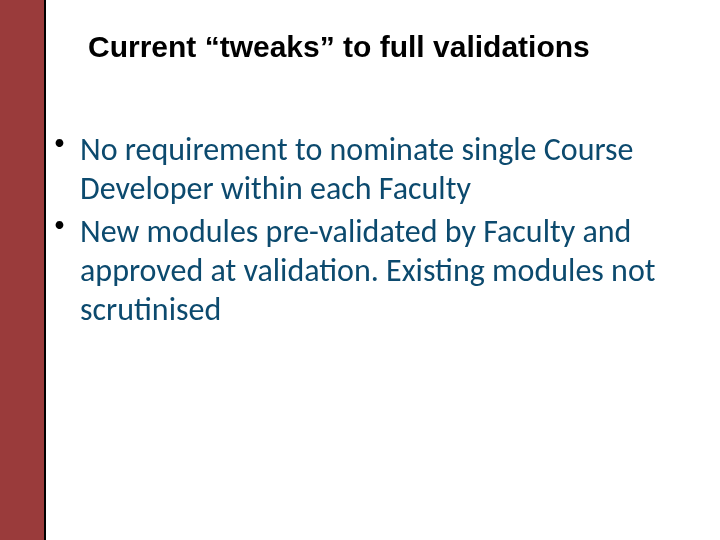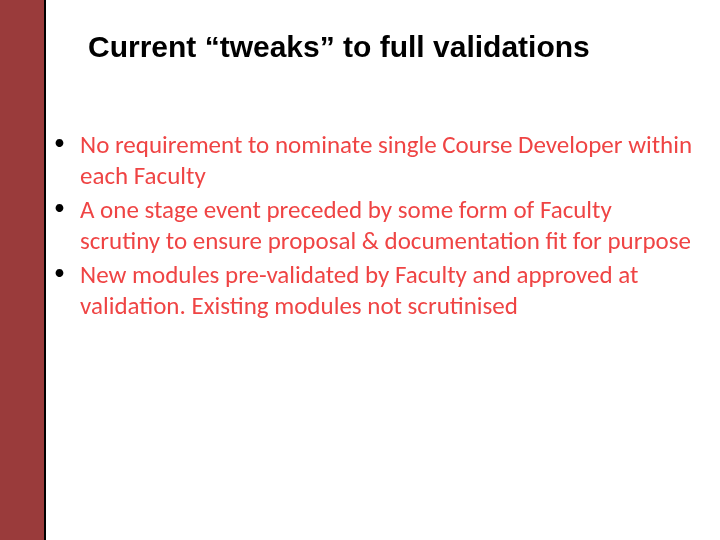--- a/index.html
+++ b/index.html
@@ -45,23 +45,23 @@
   }
   ul.bullets {
     list-style: none;
     padding: 0;
     margin: 0;
   }
   ul.bullets > li {
     position: relative;
     padding-left: 34px;
     margin: 0 0 4px 0;
-    font-size: 25px;
+    font-size: 32px;
     line-height: 1.22;
-    color: #ef4444;
+    color: #0c4a6e;
   }
   ul.bullets > li::before {
     content: "•";
     position: absolute;
     left: 8px;
     top: 0;
     font-size: 22px;
     color: #000;
   }
 </style>
@@ -69,17 +69,16 @@
 <body>
 
 <div class="slide">
   <div class="side-bar"></div>
 
   <div class="title">Current “tweaks” to full validations</div>
 
   <div class="body">
     <ul class="bullets">
       <li>No requirement to nominate single Course Developer within each Faculty</li>
-      <li>A one stage event preceded by some form of Faculty scrutiny to ensure proposal &amp; documentation fit for purpose</li>
       <li>New modules pre-validated by Faculty and approved at validation. Existing modules not scrutinised</li>
     </ul>
   </div>
 </div>
 
 </body></html>

